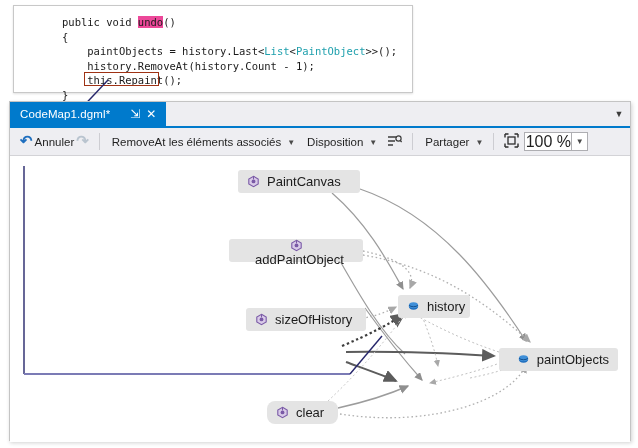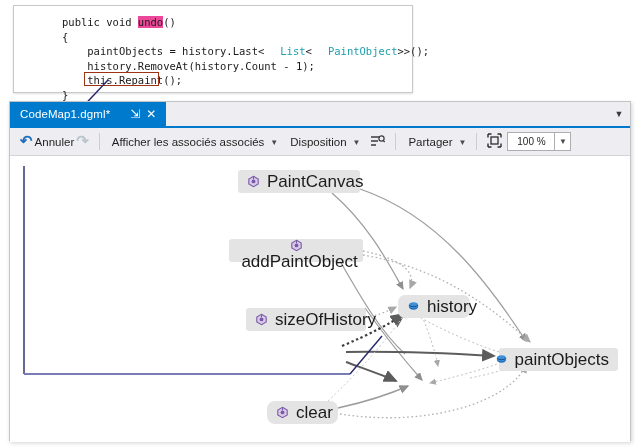--- a/index.html
+++ b/index.html
@@ -6,21 +6,21 @@
   body{width:638px;height:448px;position:relative;overflow:hidden;
        font-family:"Liberation Sans",sans-serif;-webkit-font-smoothing:antialiased;}
 
   
   #code-callout{position:absolute;left:13px;top:5px;width:400px;height:88px;
       background:#ffffff;border:1px solid #c8c8c8;box-sizing:border-box;
       box-shadow:0 1px 2px rgba(0,0,0,.12);}
   #code-lines{position:absolute;left:48px;top:9px;
       font-family:"DejaVu Sans Mono","Liberation Mono",monospace;
       font-size:10.5px;line-height:14.5px;color:#1a1a1a;white-space:pre;}
-  .ty{color:#1fa0ad;margin-left:16px;}
+  .ty{color:#1fa0ad;}
   .hl{background:#ec4899;}
   #repaint-box{position:absolute;left:70px;top:66px;width:75px;height:14px;
       border:1.6px solid #9e3214;box-sizing:border-box;}
 
   
   #leader{position:absolute;left:0;top:0;width:638px;height:448px;pointer-events:none;}
 
   
   #codemap-window{position:absolute;left:9px;top:101px;width:622px;height:340px;
       background:#ffffff;border:1px solid #c4c4c4;box-sizing:border-box;
@@ -42,31 +42,31 @@
   .tb-item{display:flex;align-items:center;height:21px;padding:0 5px;
       white-space:nowrap;border-radius:1px;}
   .tb-label{margin:17px 2px;}
   .caret{font-size:8px;color:#4a4a4a;margin-left:4px;transform:translateY(1px);}
   .tb-sep{width:1px;height:17px;background:#cdcdd2;margin:0 5px;}
   .undo-glyph{font-size:15px;color:#1f6fbf;font-weight:bold;line-height:1;
       transform:scaleX(-1) translateY(-1px);display:inline-block;}
   .redo-glyph{font-size:15px;color:#b9c4cf;font-weight:bold;line-height:1;
       display:inline-block;transform:translateY(-1px);}
   #zoom-field{width:46px;height:17px;background:#ffffff;border:1px solid #aeaeb2;
-      display:flex;align-items:center;justify-content:center;font-size:10px;}
+      display:flex;align-items:center;justify-content:center;font-size:16px;}
   #zoom-caret{width:15px;height:17px;background:#ffffff;border:1px solid #aeaeb2;
       border-left:none;display:flex;align-items:center;justify-content:center;
       font-size:8px;color:#4a4a4a;}
 
   
   #canvas{position:relative;height:286px;background:#ffffff;overflow:hidden;}
   #edges{position:absolute;left:0;top:0;width:620px;height:286px;}
 
   .node{position:absolute;display:flex;align-items:center;box-sizing:border-box;
-      border-radius:3px;font-size:17px;color:#1b1b1b;padding:0 9px;
+      border-radius:3px;font-size:13px;color:#1b1b1b;padding:0 9px;
       background:#e4e4e4;height:23px;white-space:nowrap;}
   .node .nlabel{margin-left:7px;}
   .node.field{background:#e4e4e4;}
 
   
   .ico{width:13px;height:13px;position:relative;flex:none;}
   .ico svg{display:block;}
   #container-border{position:absolute;left:0;top:0;width:620px;height:286px;
       pointer-events:none;}
 </style>
@@ -100,21 +100,21 @@
   </div>
 
   <div id="toolbar">
     <div class="tb-item">
       <span class="undo-glyph">↷</span>
       <span class="tb-label">Annuler</span>
       <span class="redo-glyph">↷</span>
     </div>
     <div class="tb-sep"></div>
     <div class="tb-item">
-      <span class="tb-label">Afficher les associés associés</span>
+      <span class="tb-label">RemoveAt les éléments associés</span>
       <span class="caret">▼</span>
     </div>
     <div class="tb-item">
       <span class="tb-label">Disposition</span>
       <span class="caret">▼</span>
     </div>
     <div class="tb-item">
       <span>
         <svg width="15" height="14" viewBox="0 0 15 14">
           <path d="M1 3h9M1 7h7M1 11h5" stroke="#3c3c3c" stroke-width="1.3" fill="none"></path>
@@ -225,21 +225,21 @@
       <span class="ico">
         <svg width="13" height="13" viewBox="0 0 13 13">
           <path d="M6.5 1.3 L11.2 4 L11.2 9 L6.5 11.7 L1.8 9 L1.8 4 Z" fill="#d9cbe8" stroke="#7a5aa6" stroke-width="1.1"></path>
           <circle cx="6.5" cy="6.4" r="1.9" fill="#7a5aa6"></circle>
           <path d="M6.5 1.3 L6.5 4.3" stroke="#7a5aa6" stroke-width="1"></path>
         </svg>
       </span>
       <span class="nlabel">sizeOfHistory</span>
     </div>
 
-    <div class="node field" style="left:388px;top:139px;width:72px;border-radius:7px;">
+    <div class="node field" style="left:388px;top:139px;width:72px;">
       <span class="ico">
         <svg width="13" height="13" viewBox="0 0 13 13">
           <ellipse cx="6.5" cy="6.6" rx="4.6" ry="3.1" fill="#1f6fbf"></ellipse>
           <ellipse cx="6.5" cy="5.3" rx="4.6" ry="3" fill="#3f8fd8"></ellipse>
           <path d="M2.2 5.3 C3.6 7.2, 9.4 7.2, 10.8 5.3" stroke="#0f4a87" stroke-width=".9" fill="none"></path>
         </svg>
       </span>
       <span class="nlabel">history</span>
     </div>
 

